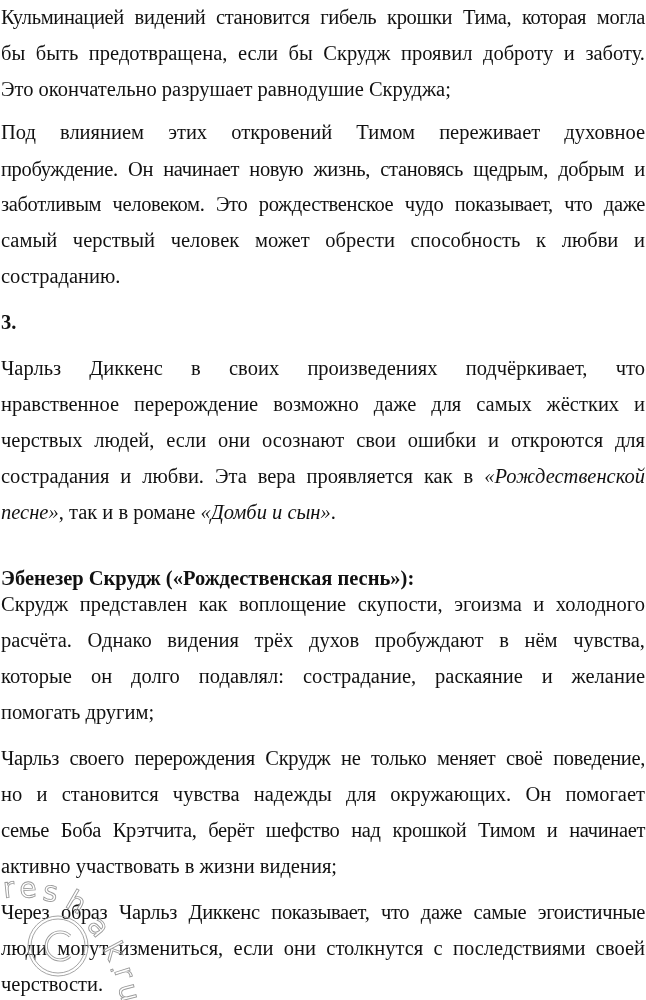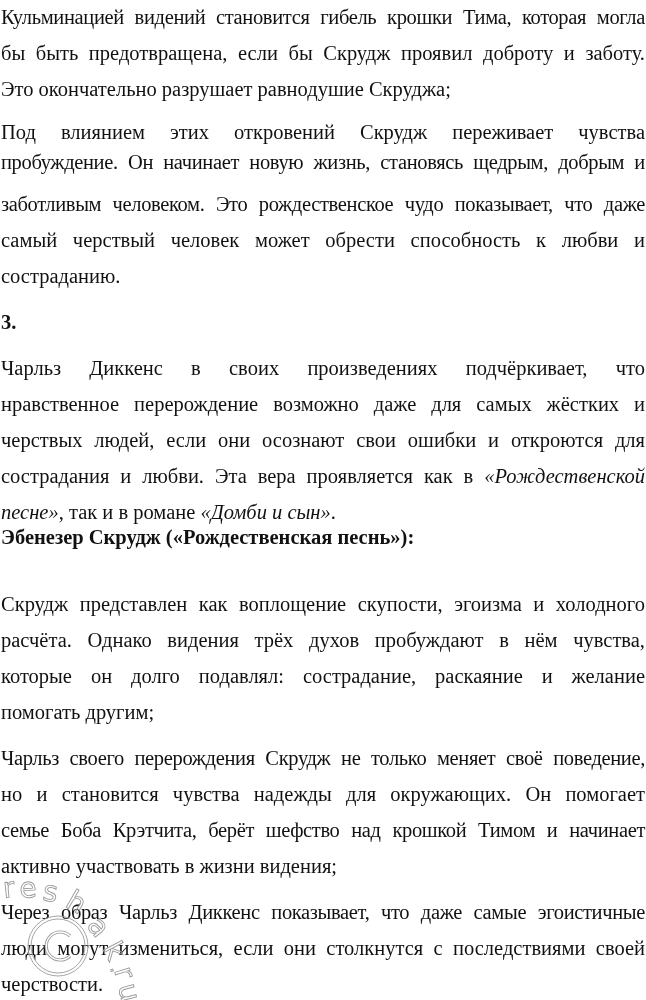--- a/index.html
+++ b/index.html
@@ -53,35 +53,35 @@
   </style>
 </head>
 <body>
 
 <div class="page">
 
   <div class="line condensed" style="top:2px">Кульминацией видений становится гибель крошки Тима, которая могла</div>
   <div class="line" style="top:38px">бы быть предотвращена, если бы Скрудж проявил доброту и заботу.</div>
   <div class="line last" style="top:74px">Это окончательно разрушает равнодушие Скруджа;</div>
 
-  <div class="line" style="top:117px">Под влиянием этих откровений Скрудж переживает чувства</div>
-  <div class="line condensed" style="top:147px">пробуждение. Он начинает новую жизнь, становясь щедрым, добрым и</div>
+  <div class="line" style="top:117px">Под влиянием этих откровений Тимом переживает духовное</div>
+  <div class="line condensed" style="top:154px">пробуждение. Он начинает новую жизнь, становясь щедрым, добрым и</div>
   <div class="line condensed" style="top:189px">заботливым человеком. Это рождественское чудо показывает, что даже</div>
   <div class="line" style="top:225px">самый черствый человек может обрести способность к любви и</div>
   <div class="line last" style="top:261px">состраданию.</div>
 
   <div class="line last bold" style="top:307px">3.</div>
 
   <div class="line" style="top:353px">Чарльз Диккенс в своих произведениях подчёркивает, что</div>
   <div class="line" style="top:389px">нравственное перерождение возможно даже для самых жёстких и</div>
   <div class="line" style="top:425px">черствых людей, если они осознают свои ошибки и откроются для</div>
   <div class="line" style="top:461px"><span>сострадания и любви. Эта вера проявляется как в </span><span class="ital">«Рождественской</span></div>
   <div class="line last" style="top:497px"><span class="ital">песне»</span><span>, так и в романе </span><span class="ital">«Домби и сын»</span><span>.</span></div>
 
-  <div class="line last bold" style="top:522px">Эбенезер Скрудж («Рождественская песнь»):</div>
+  <div class="line last bold" style="top:563px">Эбенезер Скрудж («Рождественская песнь»):</div>
 
   <div class="line" style="top:589px">Скрудж представлен как воплощение скупости, эгоизма и холодного</div>
   <div class="line" style="top:625px">расчёта. Однако видения трёх духов пробуждают в нём чувства,</div>
   <div class="line" style="top:661px">которые он долго подавлял: сострадание, раскаяние и желание</div>
   <div class="line last" style="top:697px">помогать другим;</div>
 
   <div class="line condensed" style="top:743px">Чарльз своего перерождения Скрудж не только меняет своё поведение,</div>
   <div class="line" style="top:779px">но и становится чувства надежды для окружающих. Он помогает</div>
   <div class="line condensed" style="top:815px">семье Боба Крэтчита, берёт шефство над крошкой Тимом и начинает</div>
   <div class="line last" style="top:851px">активно участвовать в жизни видения;</div>

